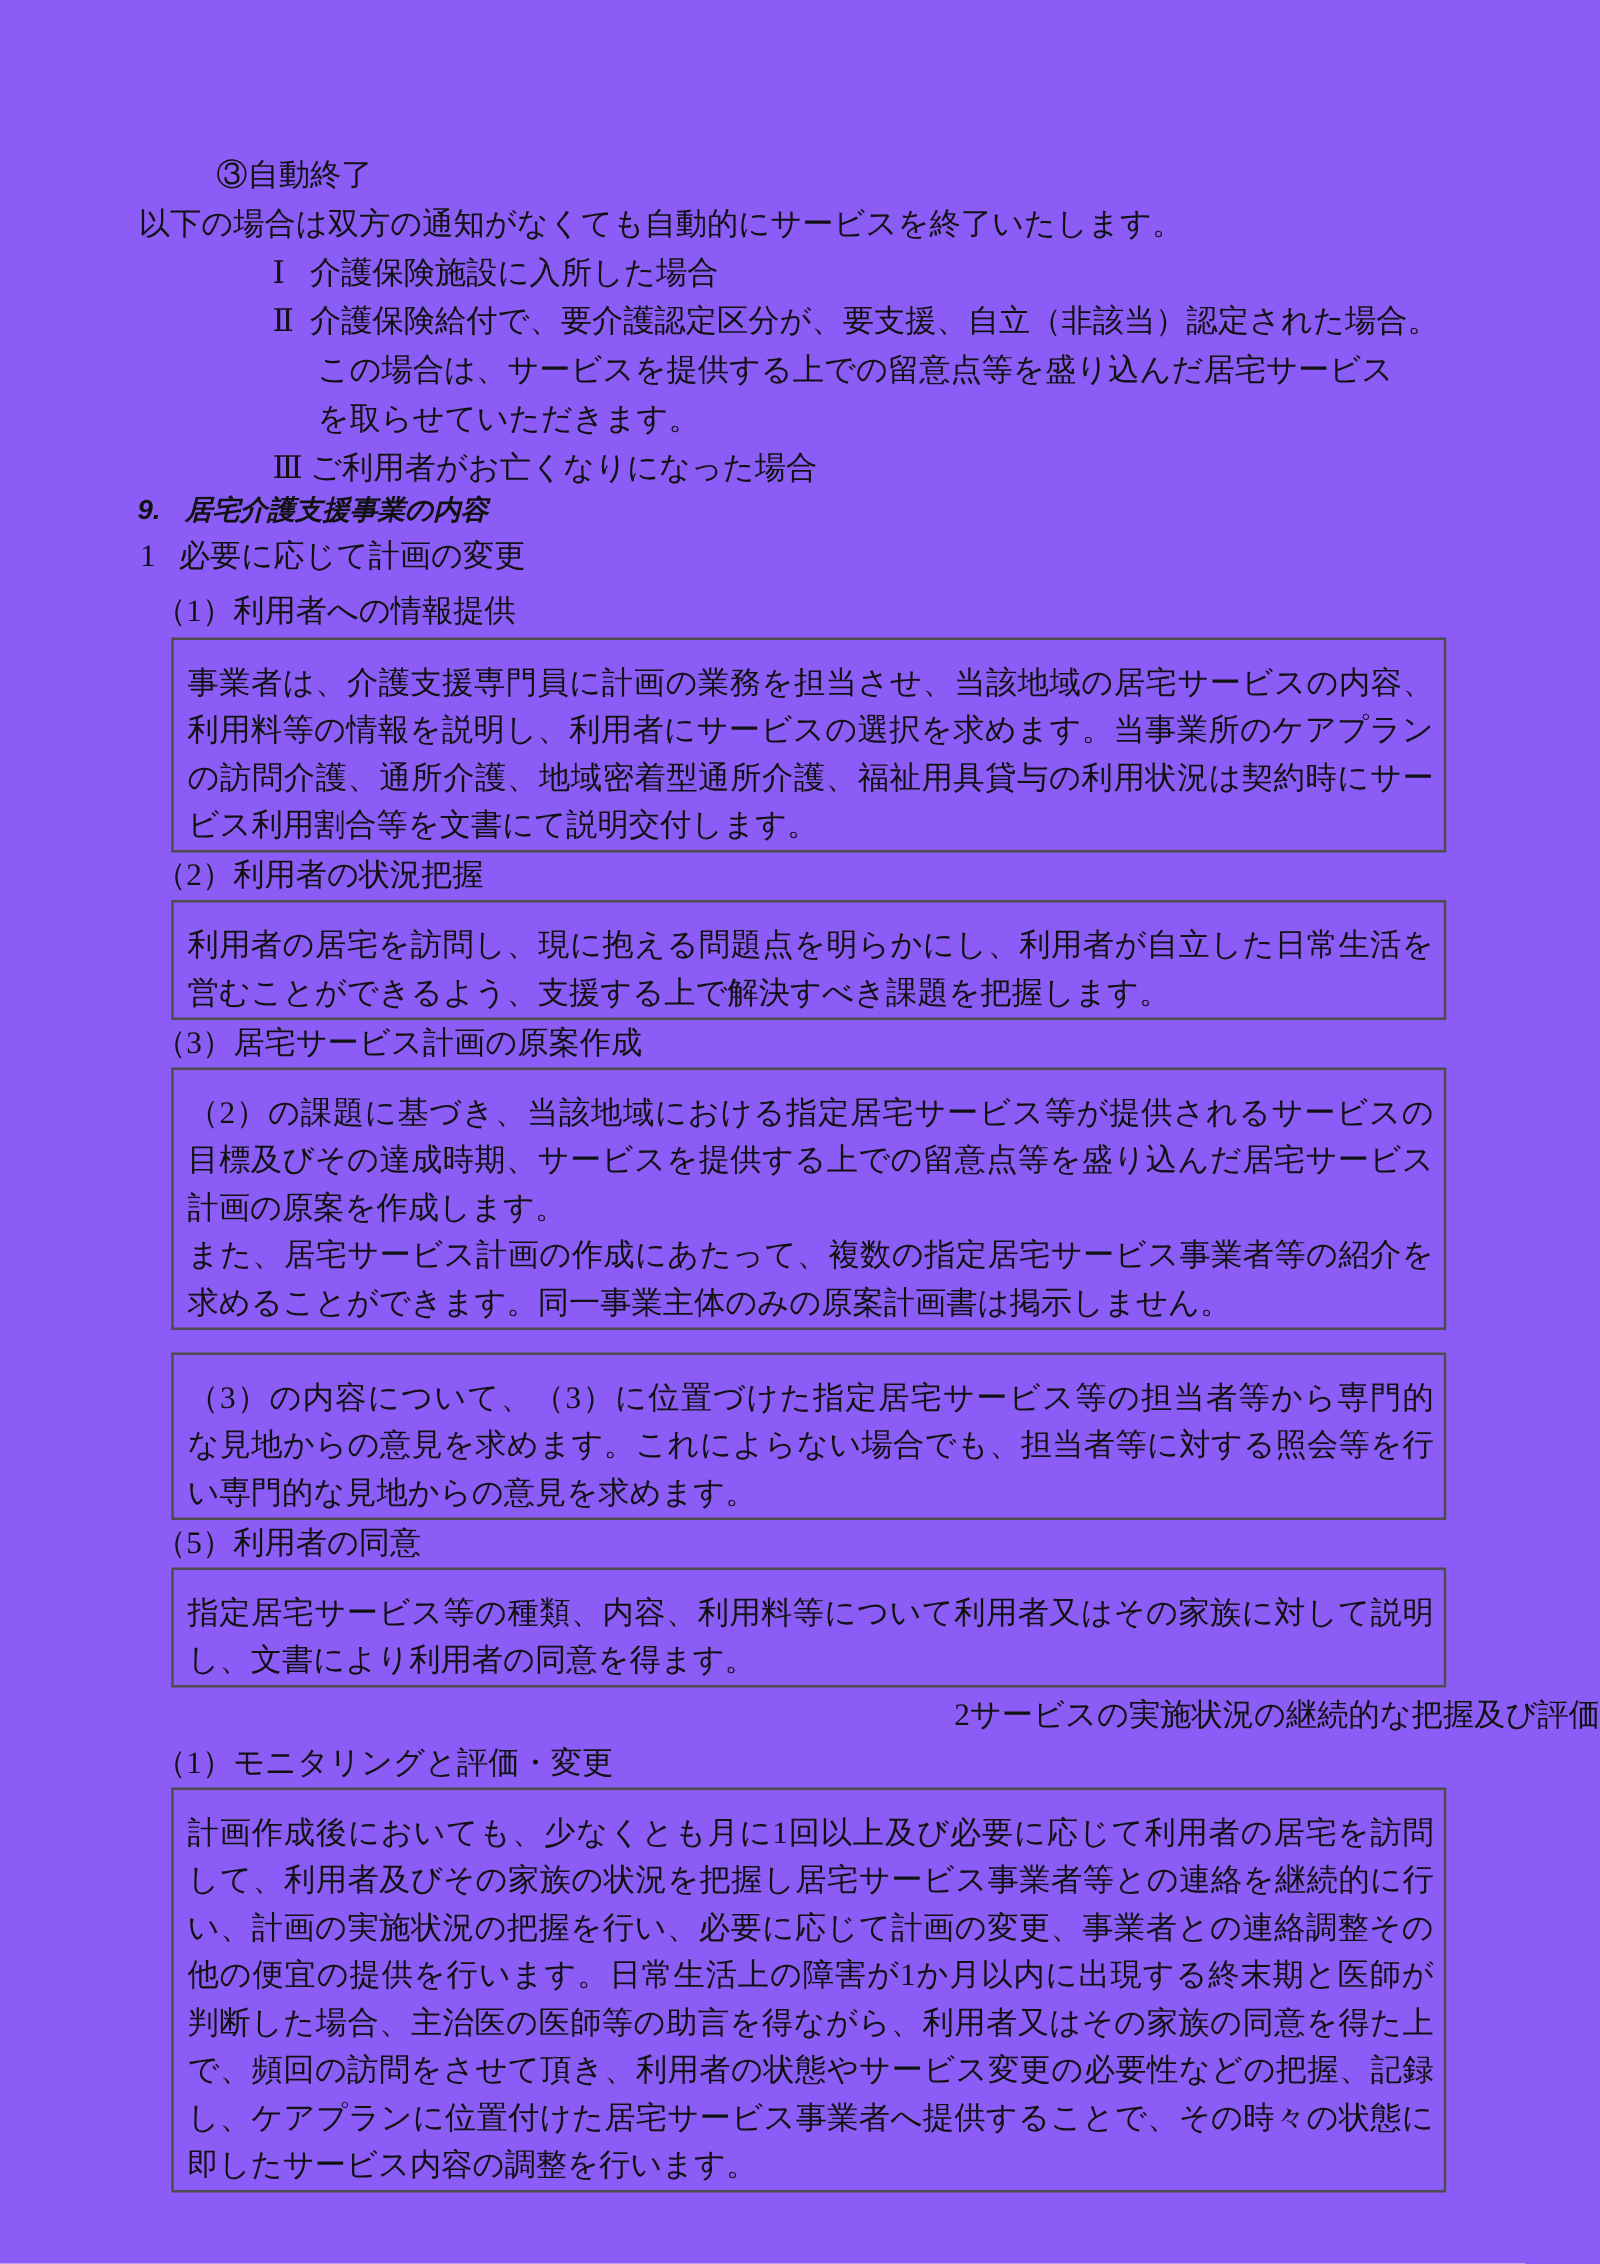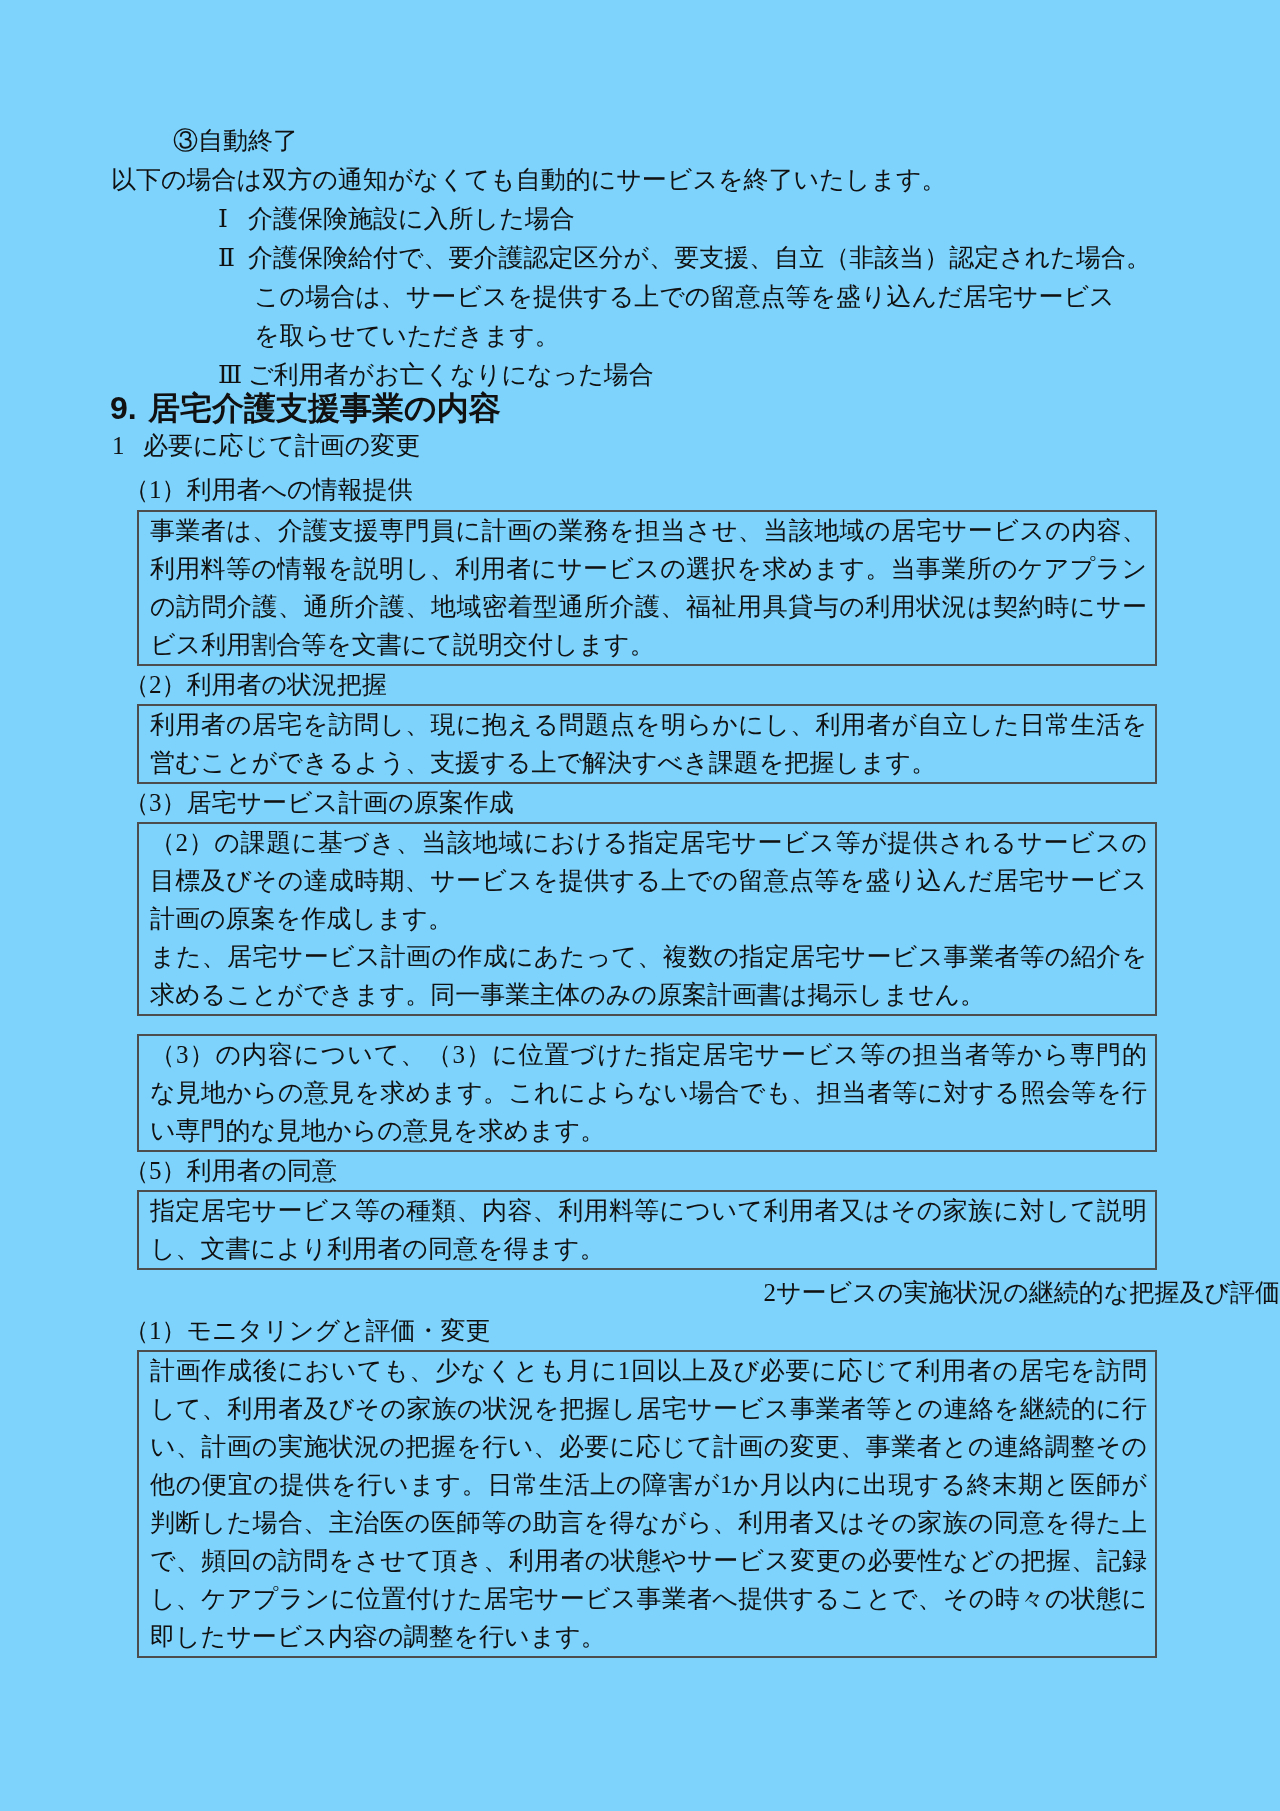--- a/index.html
+++ b/index.html
@@ -1,52 +1,52 @@
 <!DOCTYPE html>
 <html lang="ja"><head>
 <meta charset="utf-8">
 <style>
   html,body{margin:0;padding:0;background:#ffffff;}
   .page{
     position:relative;
     width:1280px;height:1811px;
-    background:#7dd3fc;
+    background:#8b5cf6;
     color:#111111;
     font-family:"Liberation Serif","DejaVu Serif",serif;
     font-size:25px;
     overflow:hidden;
     box-sizing:border-box;
     padding-top:121px;
   }
   
   .t-heading{margin-left:173px;line-height:39px;}
   .t-intro{margin-left:111px;line-height:39px;}
   .t-item-line{margin-left:218px;line-height:39px;white-space:nowrap;}
   .t-item-line .num{display:inline-block;min-width:30px;}
   .t-item-cont{margin-left:254px;line-height:39px;white-space:nowrap;}
   
   .h9{
     margin:-5px 0 0 110px;line-height:38px;
     font-family:"Liberation Sans","DejaVu Sans",sans-serif;
-    font-weight:bold;font-size:32px;white-space:nowrap;
+    font-weight:bold;font-size:22px;white-space:nowrap;font-style:italic;
   }
   .h9 .h9-num{display:inline-block;min-width:38px;}
   
   .subhead{margin-left:112px;line-height:38px;white-space:nowrap;}
   .subhead .sub-num{display:inline-block;min-width:31px;}
   .subhead.mt4{margin-top:4px;text-align:right;}
   
   .phead{margin-left:124px;line-height:38px;white-space:nowrap;}
   .phead.mt6{margin-top:6px;}
   
   .box{
     box-sizing:border-box;
     margin-left:137px;width:1020px;
     border:2px solid #4d4d4d;
-    padding:0 8px 0 11px;
+    padding:16px 8px 0 11px;
   }
   .box.mt1{margin-top:1px;}
   .box.mt2{margin-top:18px;font-family:Liberation Serif, serif;}
   .bl{line-height:38px;white-space:nowrap;}
   .bl.full{white-space:normal;text-align:justify;text-align-last:justify;}
 </style>
 </head>
 <body>
 
 <div class="page">

